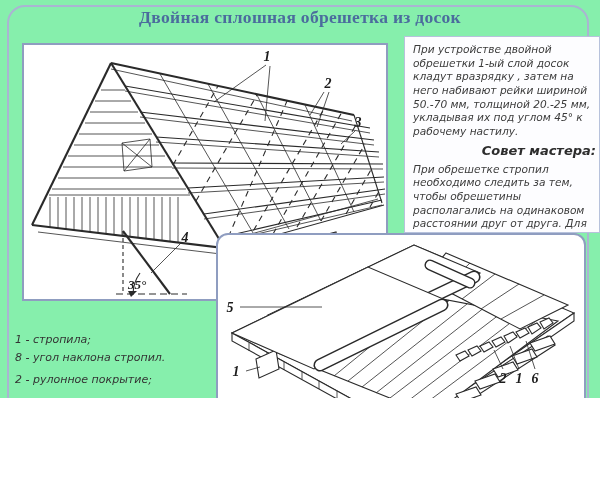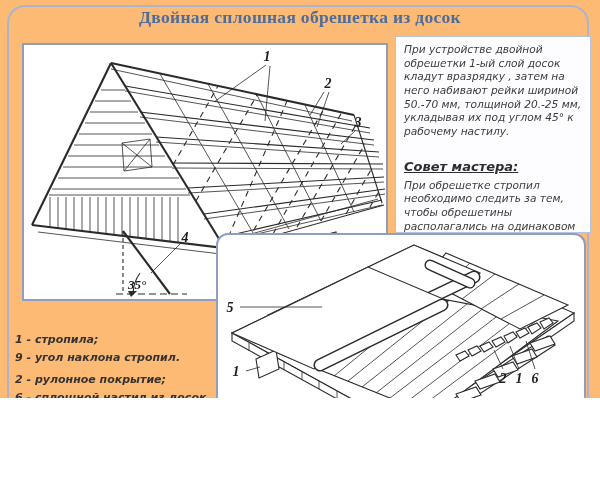--- a/index.html
+++ b/index.html
@@ -1,32 +1,32 @@
 <!DOCTYPE html>
 <html><head>
 <meta charset="utf-8">
 <style>
   html,body{margin:0;padding:0;background:#ffffff;}
-  #page{position:relative;width:600px;height:398px;background:#fdba74;overflow:hidden;
+  #page{position:relative;width:600px;height:398px;background:#86efac;overflow:hidden;
         font-family:"DejaVu Sans",sans-serif;}
   .page-border{position:absolute;left:7px;top:5px;width:582px;height:464px;
         border:2.5px solid #aab4d2;border-radius:18px;box-sizing:border-box;pointer-events:none;}
   .title{position:absolute;top:7px;left:0;right:0;text-align:center;
         font-family:"Liberation Serif",serif;font-weight:bold;font-size:17.5px;
         letter-spacing:.3px;color:#4b6c9d;}
   .box1{position:absolute;left:22px;top:43px;width:366px;height:258px;
         border:2px solid #8f9dc0;background:#ffffff;box-sizing:border-box;}
-  .panel{position:absolute;left:395px;top:36px;width:196px;height:197px;
+  .panel{position:absolute;left:404px;top:36px;width:196px;height:197px;
         border:1.5px solid #b7c2dc;background:#fdfdff;box-sizing:border-box;
         padding:6px 3px 0 8px;}
   .panel p{margin:0;font-style:italic;font-size:10.6px;line-height:1.29;color:#3b3b3b;}
-  .advice{text-align:left;font-weight:bold;font-style:italic;font-size:13px;
-        color:#2d2d2d;margin:20px 0 5px 0;text-decoration:underline;}
+  .advice{text-align:right;font-weight:bold;font-style:italic;font-size:13px;
+        color:#2d2d2d;margin:4px 0 5px 0;}
   .legend{position:absolute;left:15px;top:331px;width:205px;font-style:italic;
-        font-size:11px;line-height:17.5px;color:#333333;font-weight:bold;}
+        font-size:11px;line-height:17.5px;color:#333333;}
   .legend .gap{height:5px;}
   .box2{position:absolute;left:216px;top:233px;width:370px;height:230px;
         border:2px solid #8f9dc0;border-radius:12px;background:#ffffff;
         box-sizing:border-box;overflow:hidden;}
   svg .ln{stroke:#2a2a2a;fill:none;}
   svg .thin{stroke-width:.8;}
   svg .mid{stroke-width:1.1;}
   svg .thick{stroke-width:2.1;}
   svg .wht{fill:#ffffff;stroke:#2a2a2a;stroke-width:1.1;}
   svg text.co{font-family:"Liberation Serif",serif;font-style:italic;font-weight:bold;
@@ -167,24 +167,23 @@
   </div>
 
   <div class="panel">
     <p>При устройстве двойной обрешетки 1-ый слой досок кладут вразрядку , затем на него набивают рейки шириной 50.-70 мм, толщиной 20.-25 мм, укладывая их под углом 45° к рабочему настилу.</p>
     <div class="advice">Совет мастера:</div>
     <p>При обрешетке стропил необходимо следить за тем, чтобы обрешетины располагались на одинаковом расстоянии друг от друга. Для этого рекомендуется пользоваться деревянным шаблоном.</p>
   </div>
 
   <div class="legend">
     <div>1 - стропила;</div>
-    <div>9 - угол наклона стропил.</div>
+    <div>8 - угол наклона стропил.</div>
     <div class="gap"></div>
     <div>2 - рулонное покрытие;</div>
-    <div>6 - сплошной настил из досок.</div>
   </div>
 
   <div class="box2">
     <svg width="366" height="226" viewBox="0 0 366 226">
 
       <g>
         <polygon class="wht" points="14,98 196,10 356,78 188,194"></polygon>
         <polygon class="wht" points="14,98 188,194 188,202 14,106"></polygon>
         <polygon class="wht" points="188,194 356,78 356,86 188,202"></polygon>
         <g>

